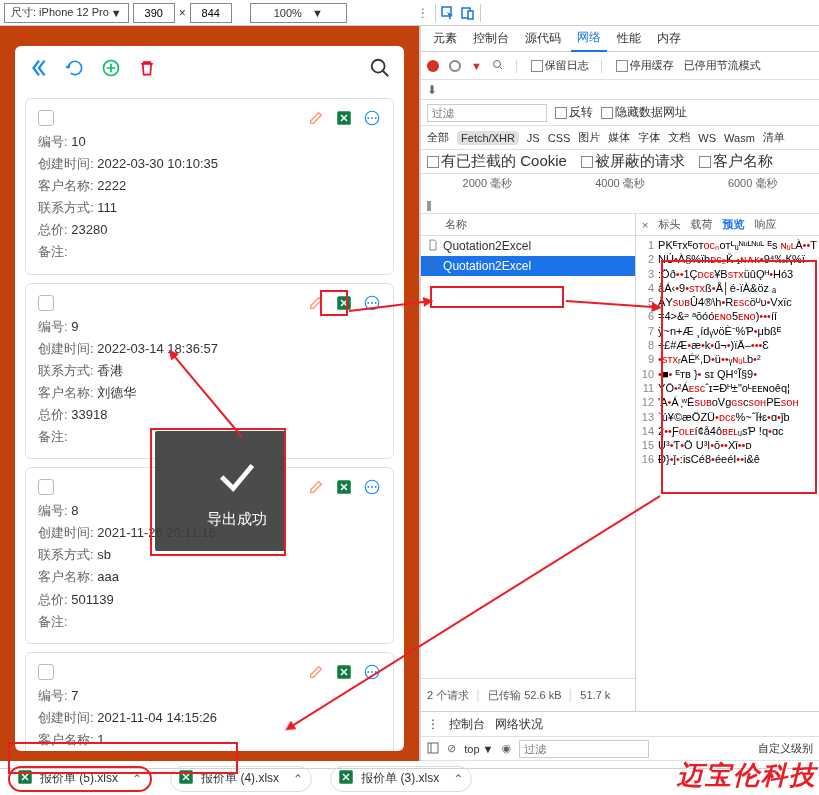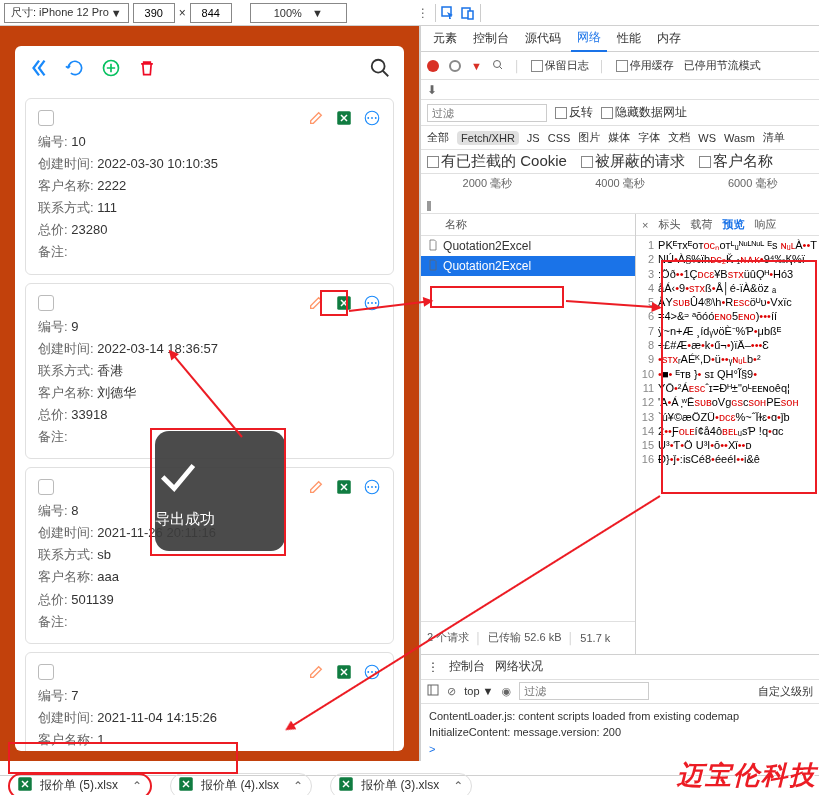--- a/index.html
+++ b/index.html
@@ -33,21 +33,21 @@
 
 .card { border: 1px solid #e0e0e0; border-radius: 6px; margin: 8px 10px; padding: 10px 12px; font-size: 13px; line-height: 1.7; position: relative; }
 .card-head { display: flex; align-items: center; gap: 8px; margin-bottom: 4px; }
 .check { width: 16px; height: 16px; border: 1px solid #bbb; border-radius: 3px; background: #fff; }
 .card-actions { margin-left: auto; display: flex; gap: 10px; align-items: center; }
 .act-icon { width: 18px; height: 18px; display: flex; align-items: center; justify-content: center; }
 .row-label { color: #666; }
 .row-val { color: #333; }
 
 
-.toast { position: absolute; width: 130px; height: 120px; background: rgba(60,60,60,0.92); border-radius: 14px; color: #fff; display: flex; flex-direction: column; align-items: flex-start; justify-content: center; gap: 10px; font-size: 15px; }
+.toast { position: absolute; width: 130px; height: 120px; background: rgba(60,60,60,0.92); border-radius: 2px; color: #fff; display: flex; flex-direction: column; align-items: center; justify-content: center; gap: 10px; font-size: 15px; padding-left: 34px; }
 
 
 .dev-pane { flex: 1; display: flex; flex-direction: column; border-left: 1px solid #d0d0d0; }
 .dev-tabs { height: 26px; display: flex; align-items: center; border-bottom: 1px solid #d0d0d0; padding: 0 6px; gap: 4px; font-size: 12px; }
 .dev-tab { padding: 0 6px; height: 26px; display: flex; align-items: center; color: #333; }
 .dev-tab.active { color: #1a73e8; border-bottom: 2px solid #1a73e8; }
 .dev-toolbar { height: 28px; display: flex; align-items: center; border-bottom: 1px solid #e0e0e0; padding: 0 6px; gap: 10px; font-size: 11px; }
 .net-filter-row { height: 26px; display: flex; align-items: center; border-bottom: 1px solid #e0e0e0; padding: 0 6px; gap: 8px; font-size: 12px; }
 .filter-input { width: 120px; height: 18px; border: 1px solid #ccc; font-size: 11px; padding: 0 4px; }
 .net-types { height: 24px; display: flex; align-items: center; border-bottom: 1px solid #e0e0e0; padding: 0 6px; gap: 8px; font-size: 11px; flex-wrap: wrap; }
@@ -74,21 +74,21 @@
 .bin { color: #000; }
 .bin .r { color: #d00; }
 
 
 .console-tabs { height: 26px; border-top: 1px solid #d0d0d0; border-bottom: 1px solid #e0e0e0; display: flex; align-items: center; padding: 0 6px; gap: 10px; font-size: 12px; }
 .console-toolbar { height: 24px; display: flex; align-items: center; border-bottom: 1px solid #e0e0e0; padding: 0 6px; gap: 8px; font-size: 11px; }
 .console-filter { width: 130px; height: 18px; border: 1px solid #ccc; font-size: 11px; padding: 0 4px; }
 .console-body { font-family: Consolas, monospace; font-size: 11px; padding: 4px 8px; line-height: 1.5; color: #333; }
 
 
-.downloads-bar { position: absolute; bottom: 0; left: 0; right: 0; height: 20px; border-top: 1px solid #d0d0d0; display: flex; align-items: center; padding: 0 8px; gap: 18px; background: #fff; }
+.downloads-bar { position: absolute; bottom: 7px; left: 0; right: 0; height: 20px; border-top: 1px solid #d0d0d0; display: flex; align-items: center; padding: 0 8px; gap: 18px; background: #fff; }
 .dl-item { display: flex; align-items: center; gap: 6px; font-size: 12px; color: #333; border: 1px solid #ddd; border-radius: 14px; height: 26px; padding: 0 8px 0 6px; }
 .dl-item.open { border: 2px solid #ec1c24; }
 .xl-icon { width: 18px; height: 18px; }
 .chev-up { margin-left: 8px; color: #666; }
 .watermark { position: absolute; right: 2px; bottom: 2px; font-size: 26px; font-weight: bold; color: #ec1c24; font-style: italic; letter-spacing: 2px; text-shadow: 1px 1px 0 #fff; }
 
 
 .anno { position: absolute; border: 2px solid #ec1c24; pointer-events: none; }
 .anno-line { position: absolute; background: #ec1c24; height: 2px; transform-origin: left center; pointer-events: none; }
 .anno-line::after { content: ''; position: absolute; right: -2px; top: -4px; border-left: 10px solid #ec1c24; border-top: 5px solid transparent; border-bottom: 5px solid transparent; }
@@ -481,25 +481,20 @@
             <rect x="1" y="1" width="10" height="10" fill="none" stroke="#666"></rect>
             <line x1="4" y1="1" x2="4" y2="11" stroke="#666"></line>
           </svg></span>
       <span style="color:#666;">⊘</span>
       <span><span>top</span> ▼</span>
       <span style="color:#666;">◉</span>
       <input class="console-filter" placeholder="过滤" style="">
       <div style="flex:1"></div>
       <span>自定义级别</span>
     </div>
-    <div class="console-body">
-      <div>ContentLoader.js: content scripts loaded from existing codemap</div>
-      <div>InitializeContent: message.version: 200</div>
-      <div style="color:#1a73e8;">&gt;</div>
-    </div>
   </div>
 </div>
 
 <div class="downloads-bar">
   <div id="dl-container" style="display:flex; gap:18px;">
       <div class="dl-item open">
         <span><svg class="xl-icon" viewBox="0 0 24 24">
             <rect x="3" y="3" width="18" height="18" rx="2" fill="#107c41"></rect>
             <path d="M8 8 L16 16 M16 8 L8 16" stroke="#fff" stroke-width="2" fill="none"></path>
           </svg></span>

